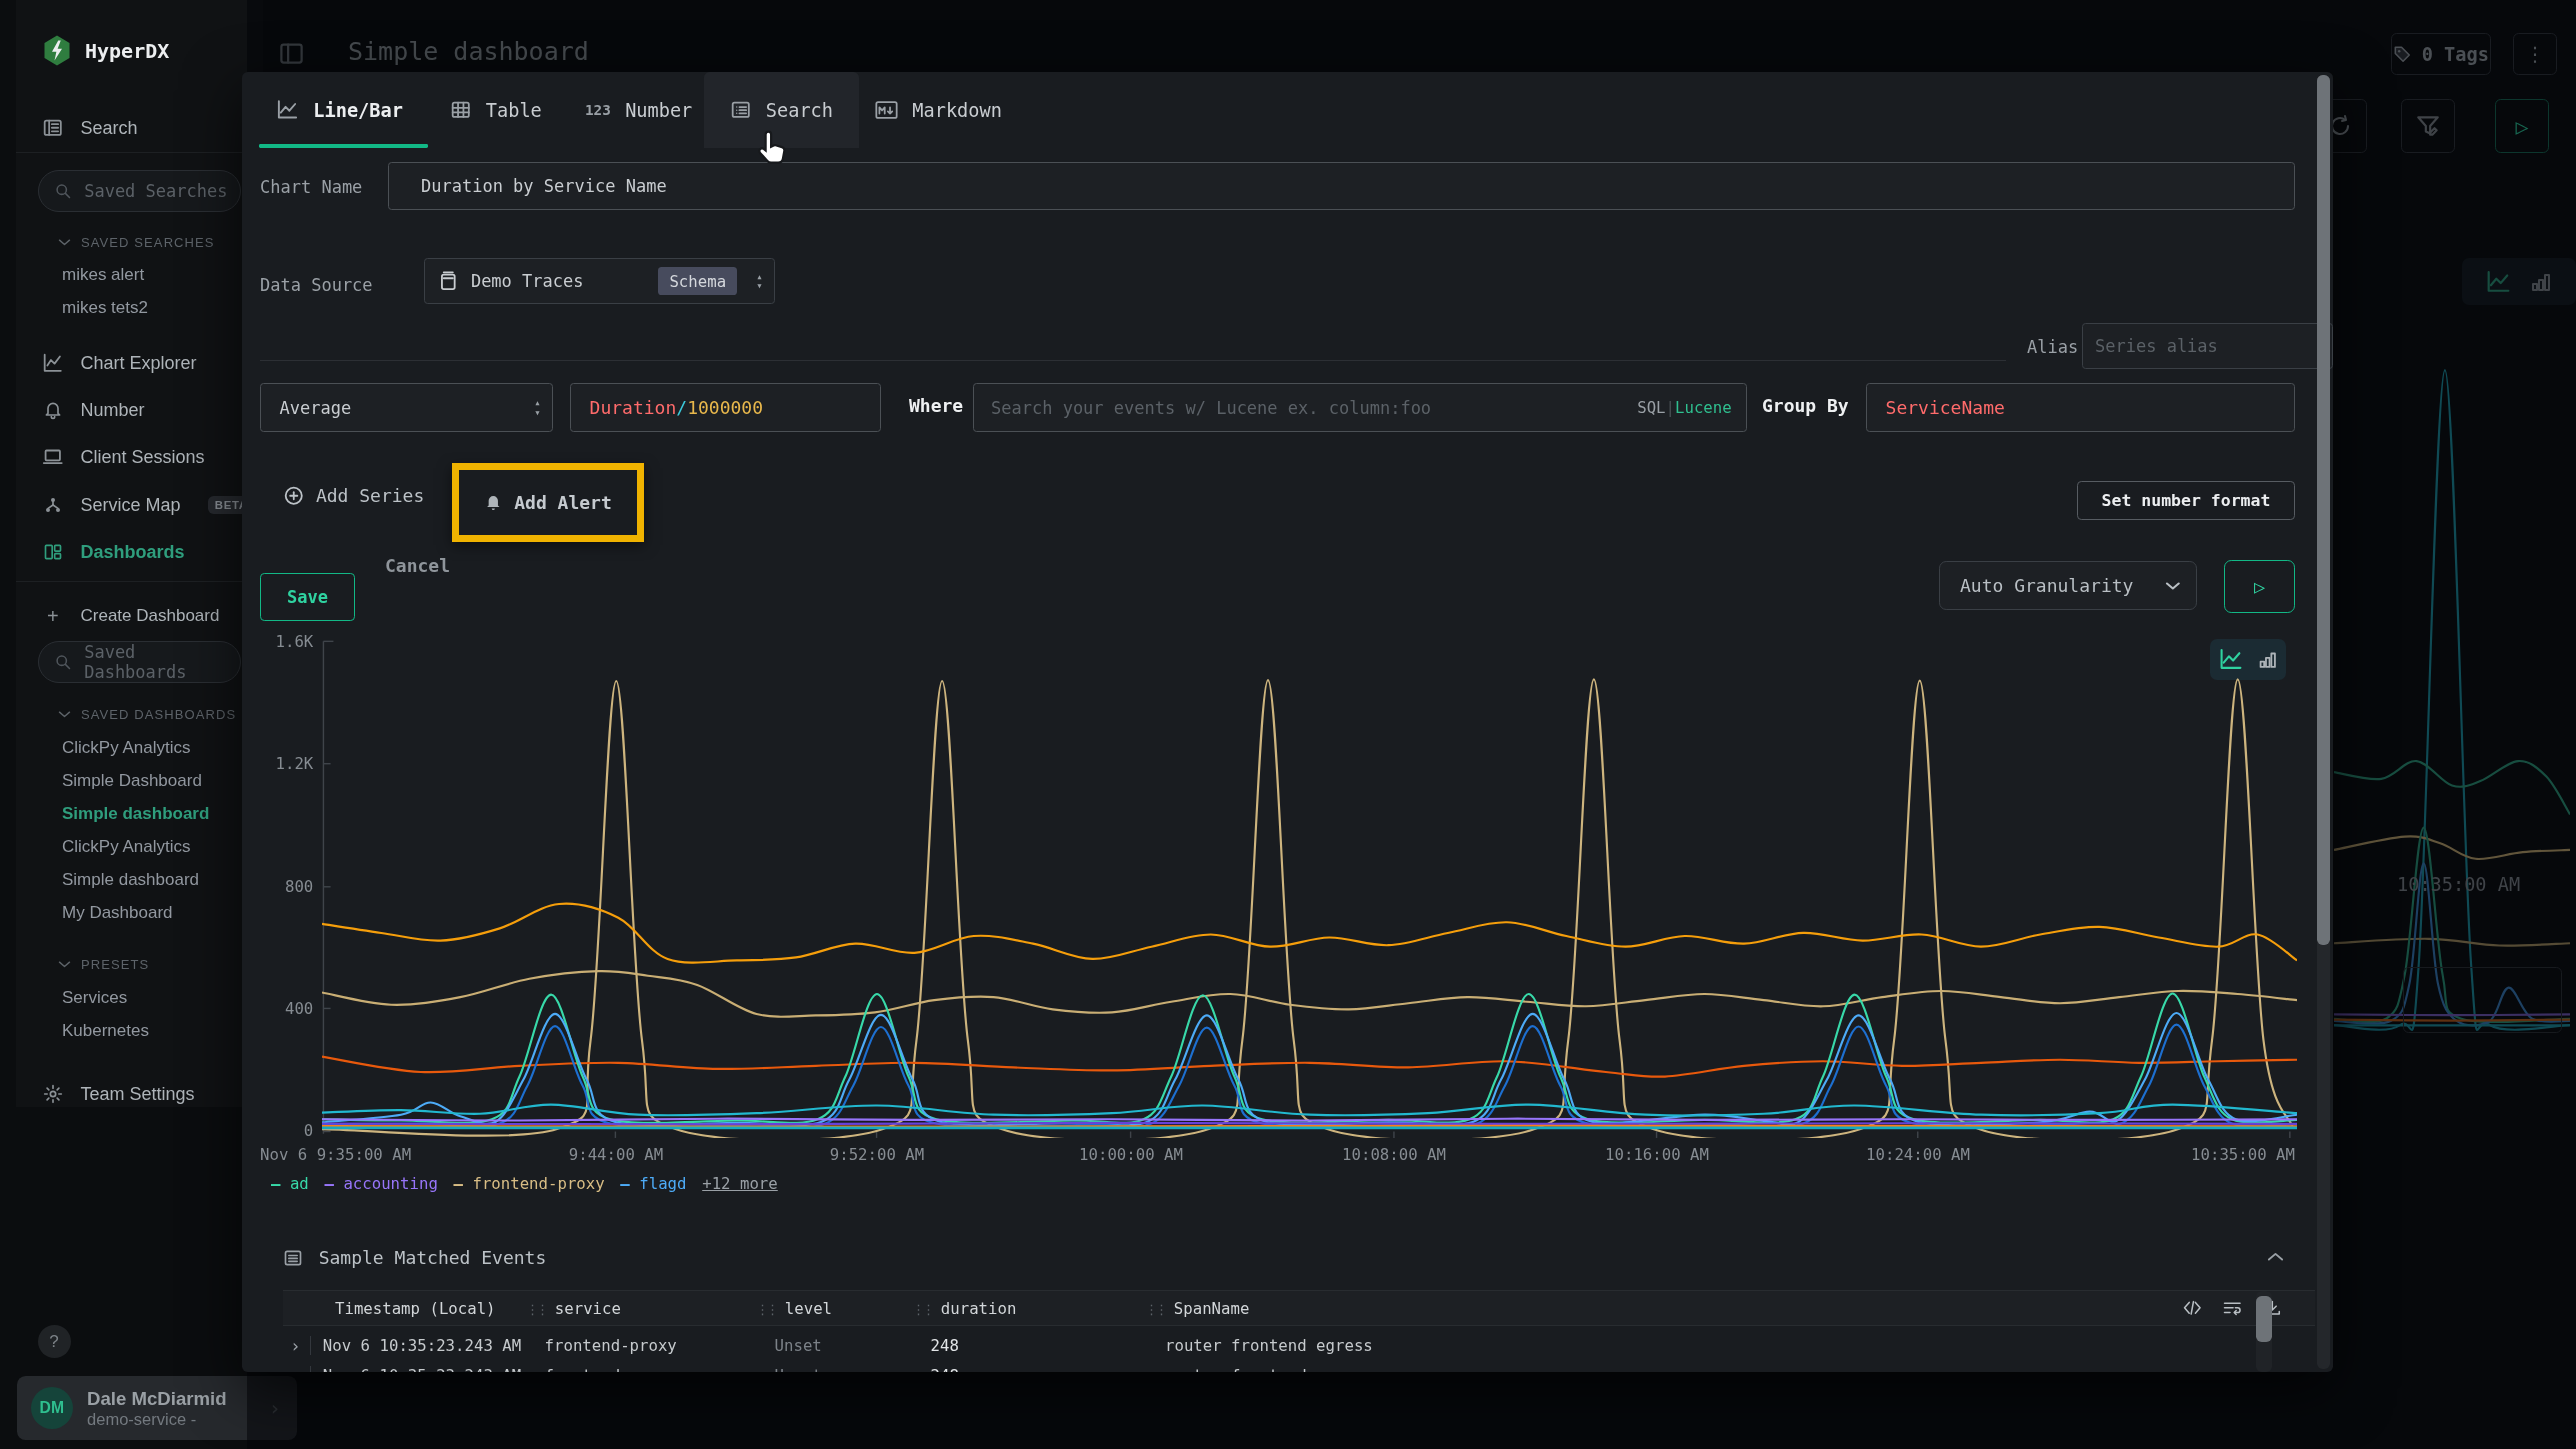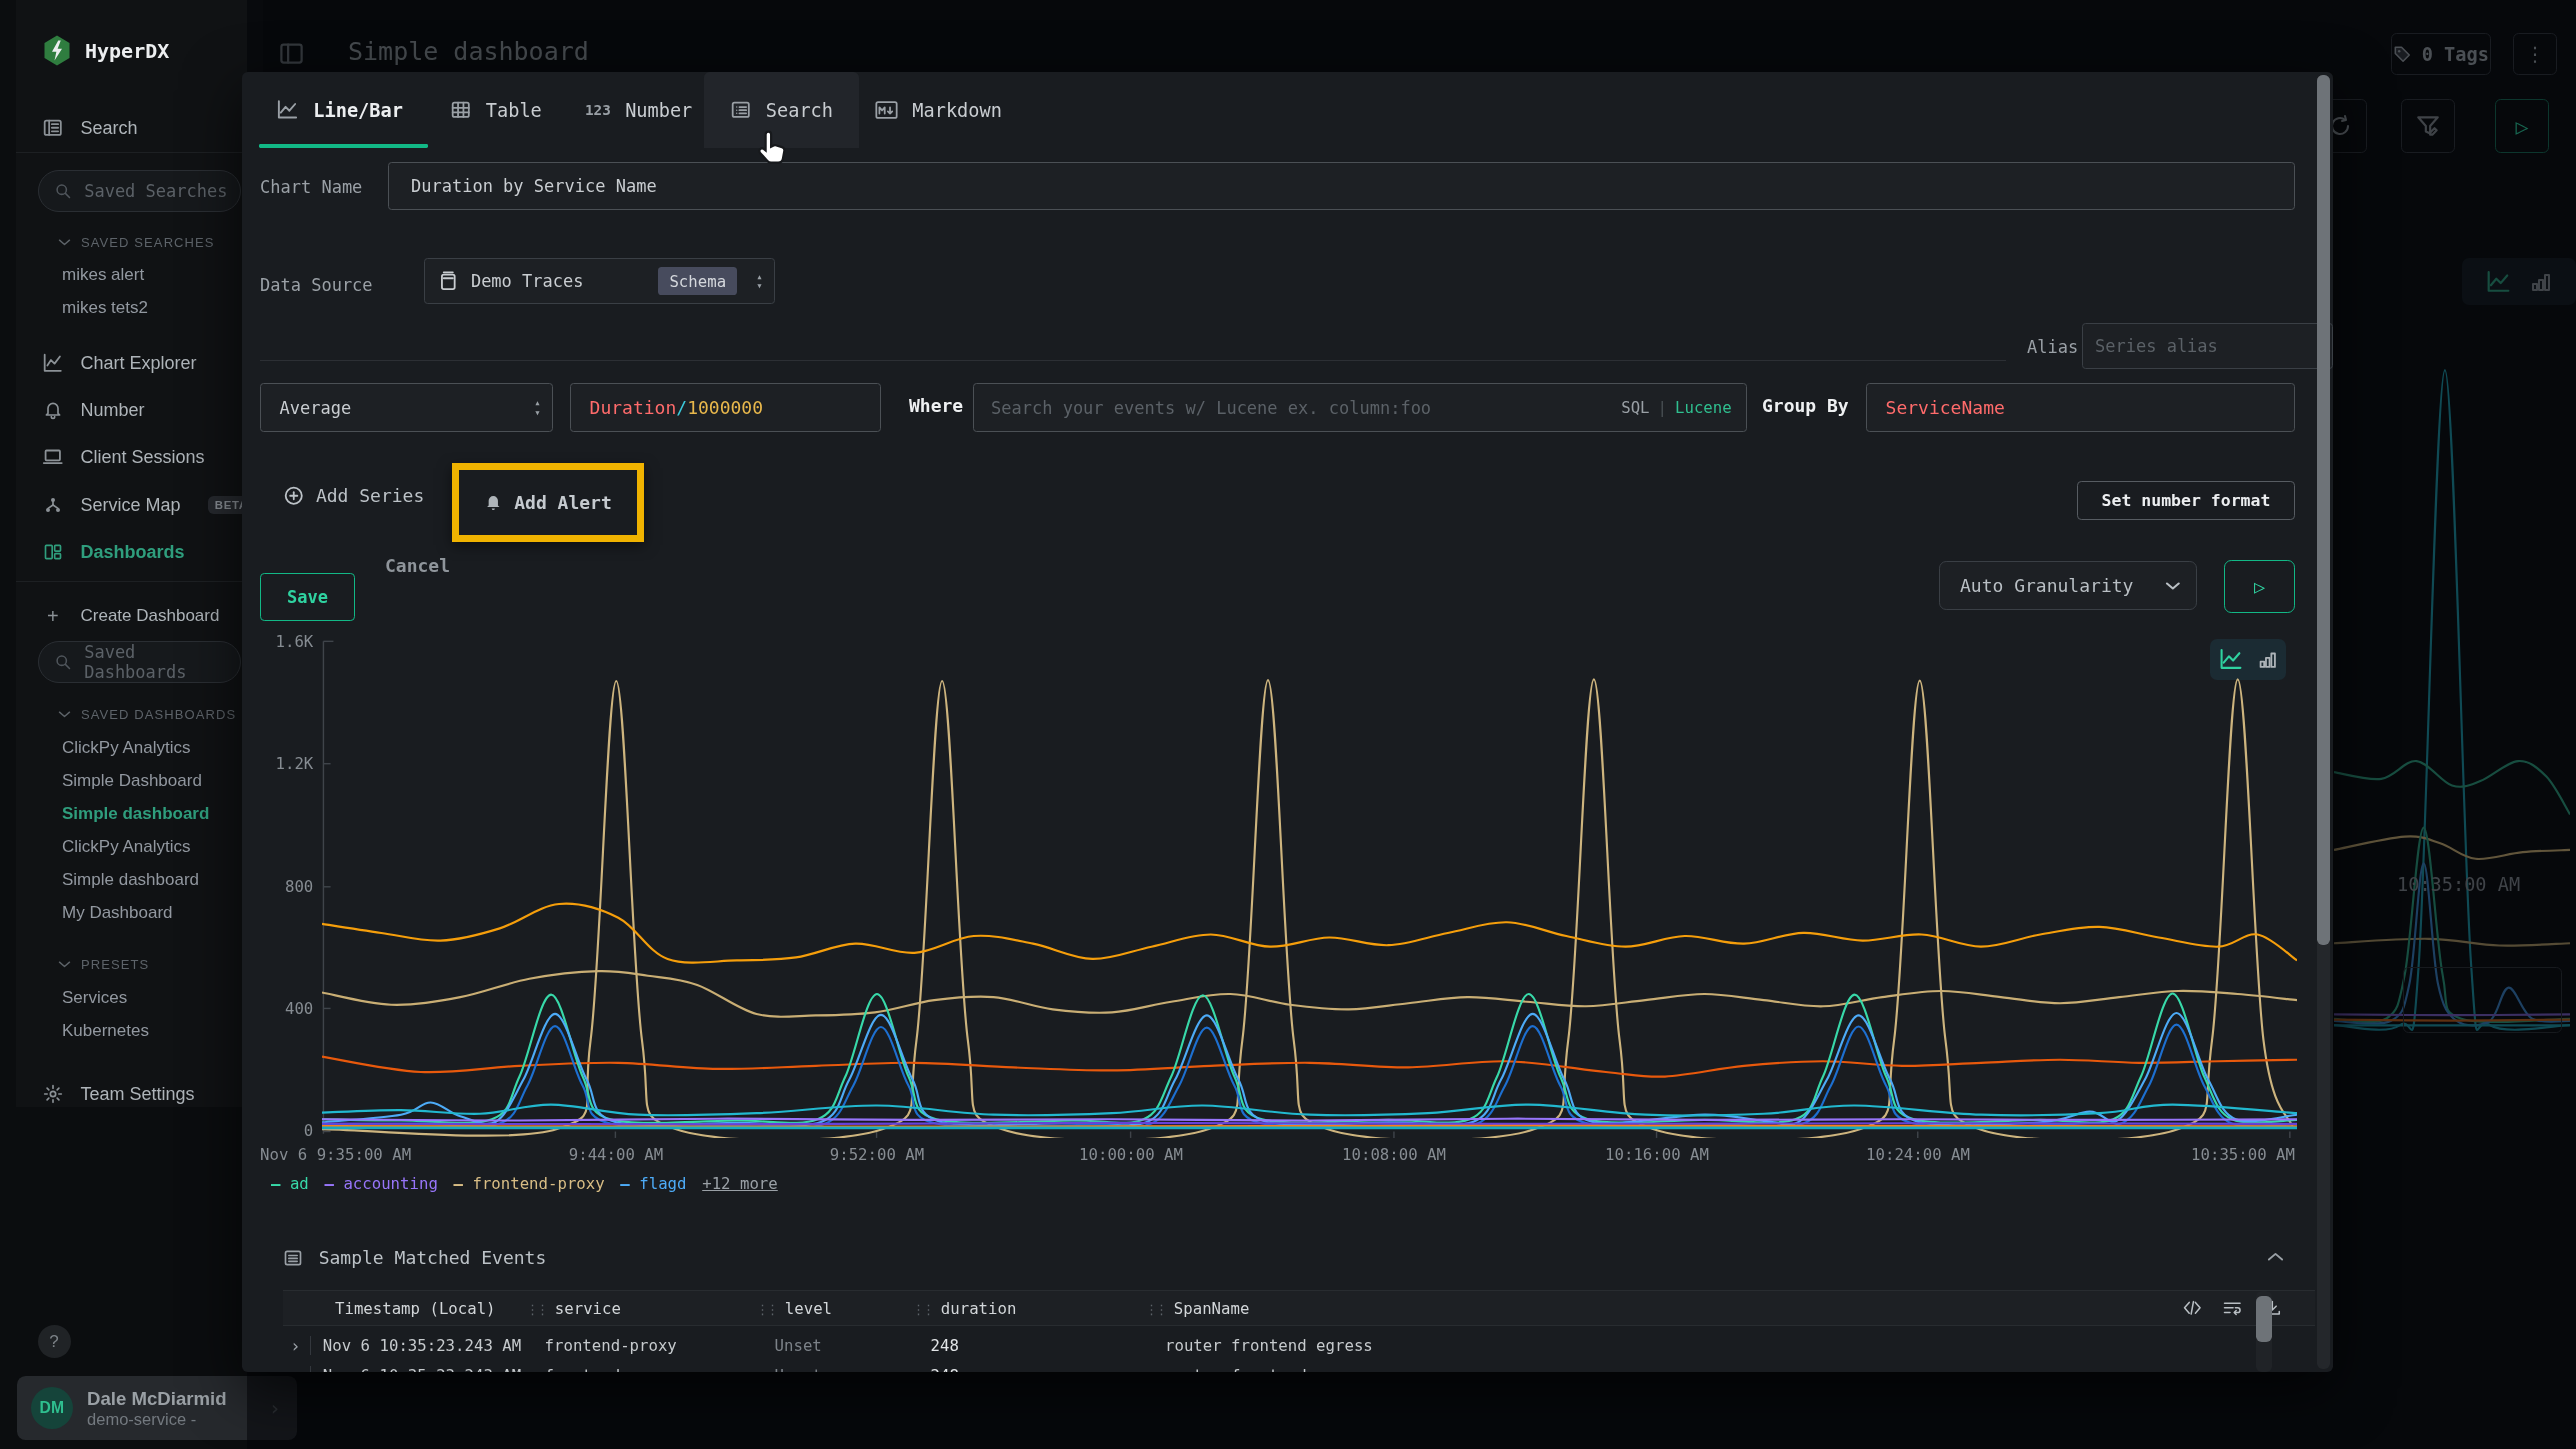--- a/index.html
+++ b/index.html
@@ -421,21 +421,21 @@
               <rect x="1.5" y="2" width="23" height="18" rx="2"></rect>
               <path d="M5 15V8l3 3.5L11 8v7"></path>
               <path d="M17 8v7M14.5 12.5L17 15l2.5-2.5"></path>
             </g>
           </svg>
         </span>
       <span>Markdown</span>
     </div>
 
     <div class="fld-label" style="left:18px;top:105px;">Chart Name</div>
-    <div class="inp" style="left:146px;top:90px;width:1907px;height:48px;padding-left:22px;">
+    <div class="inp" style="left:146px;top:90px;width:1907px;height:48px;padding-left:32px;">
       <span>Duration by Service Name</span>
     </div>
 
     <div class="fld-label" style="left:18px;top:203px;">Data Source</div>
     <div class="inp soft" style="left:182px;top:186px;width:351px;height:46px;padding-left:14.3px;gap:13px;">
       <span>
           <svg width="18.6" height="20" viewBox="0 0 20 22">
             <g class="icon-stroke">
               <rect x="3" y="4" width="14" height="16" rx="2"></rect>
               <line x1="5" y1="1.5" x2="15" y2="1.5"></line>
@@ -468,21 +468,21 @@
 
     <div class="inp" style="left:328px;top:311px;width:311px;height:49px;padding-left:18.6px;font-size:18px;">
       <span style="color:#ff6b6b;">Duration</span>
         <span style="color:#3bc9db;">/</span>
         <span style="color:#e9b84c;">1000000</span>
     </div>
 
     <div class="bold-label" style="left:667px;top:323px;">Where</div>
     <div class="inp" style="left:731px;top:311px;width:774px;height:49px;padding-left:17px;">
       <span class="placeholder">Search your events w/ Lucene ex. column:foo</span>
-      <span style="margin-left:auto;margin-right:14.3px;font-size:15.7px;display:flex;gap:8px;align-items:center;">
+      <span style="margin-left:auto;margin-right:14.3px;font-size:15.7px;display:flex;gap:0;align-items:center;">
         <span style="color:#9aa0a6;">SQL</span>
         <span style="color:#4b5055;">|</span>
         <span style="color:#2fbf8f;">Lucene</span>
       </span>
     </div>
 
     <div class="bold-label" style="left:1520px;top:323px;">Group By</div>
     <div class="inp" style="left:1624px;top:311px;width:429px;height:49px;padding-left:18.6px;font-size:18px;">
       <span style="color:#ff6b6b;">ServiceName</span>
     </div>

